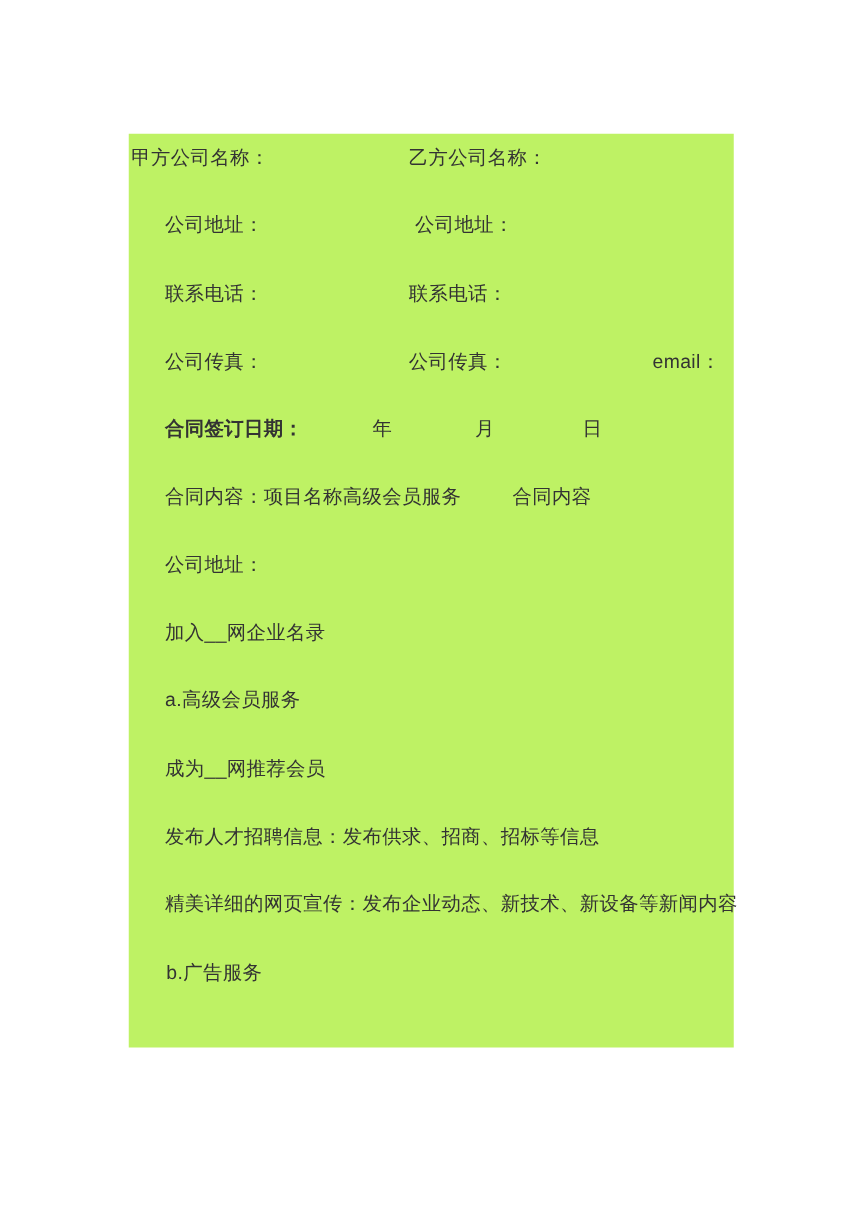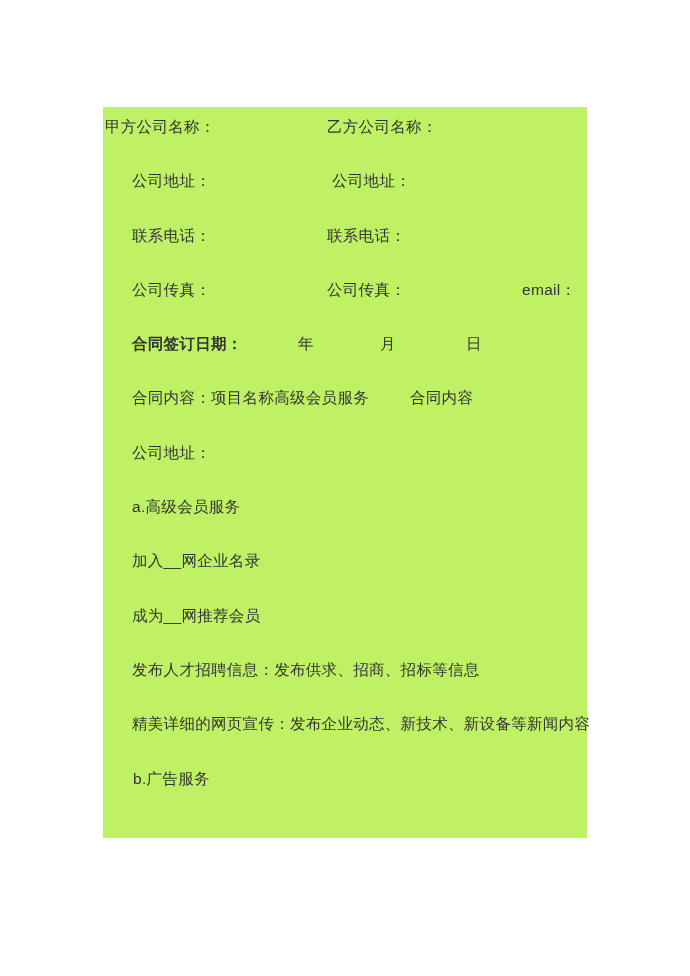--- a/index.html
+++ b/index.html
@@ -75,25 +75,25 @@
   <div class="line">
     <span class="seg" style="left: 29px; color: rgb(51, 51, 51);">合同内容：项目名称高级会员服务</span>
     <span class="seg" style="left: 307px; color: rgb(51, 51, 51);">合同内容</span>
   </div>
 
   <div class="line">
     <span class="seg" style="left: 29px; color: rgb(51, 51, 51);">公司地址：</span>
   </div>
 
   <div class="line">
-    <span class="seg" style="left: 29px; color: rgb(51, 51, 51);">a.高级会员服务</span>
+    <span class="seg" style="left: 29px; color: rgb(51, 51, 51);">加入__网企业名录</span>
   </div>
 
   <div class="line">
-    <span class="seg" style="left: 29px; color: rgb(51, 51, 51);">加入__网企业名录</span>
+    <span class="seg" style="left: 29px; color: rgb(51, 51, 51);">a.高级会员服务</span>
   </div>
 
   <div class="line">
     <span class="seg" style="left: 29px; color: rgb(51, 51, 51);">成为__网推荐会员</span>
   </div>
 
   <div class="line">
     <span class="seg" style="left: 29px; color: rgb(51, 51, 51);">发布人才招聘信息：发布供求、招商、招标等信息</span>
   </div>
 

